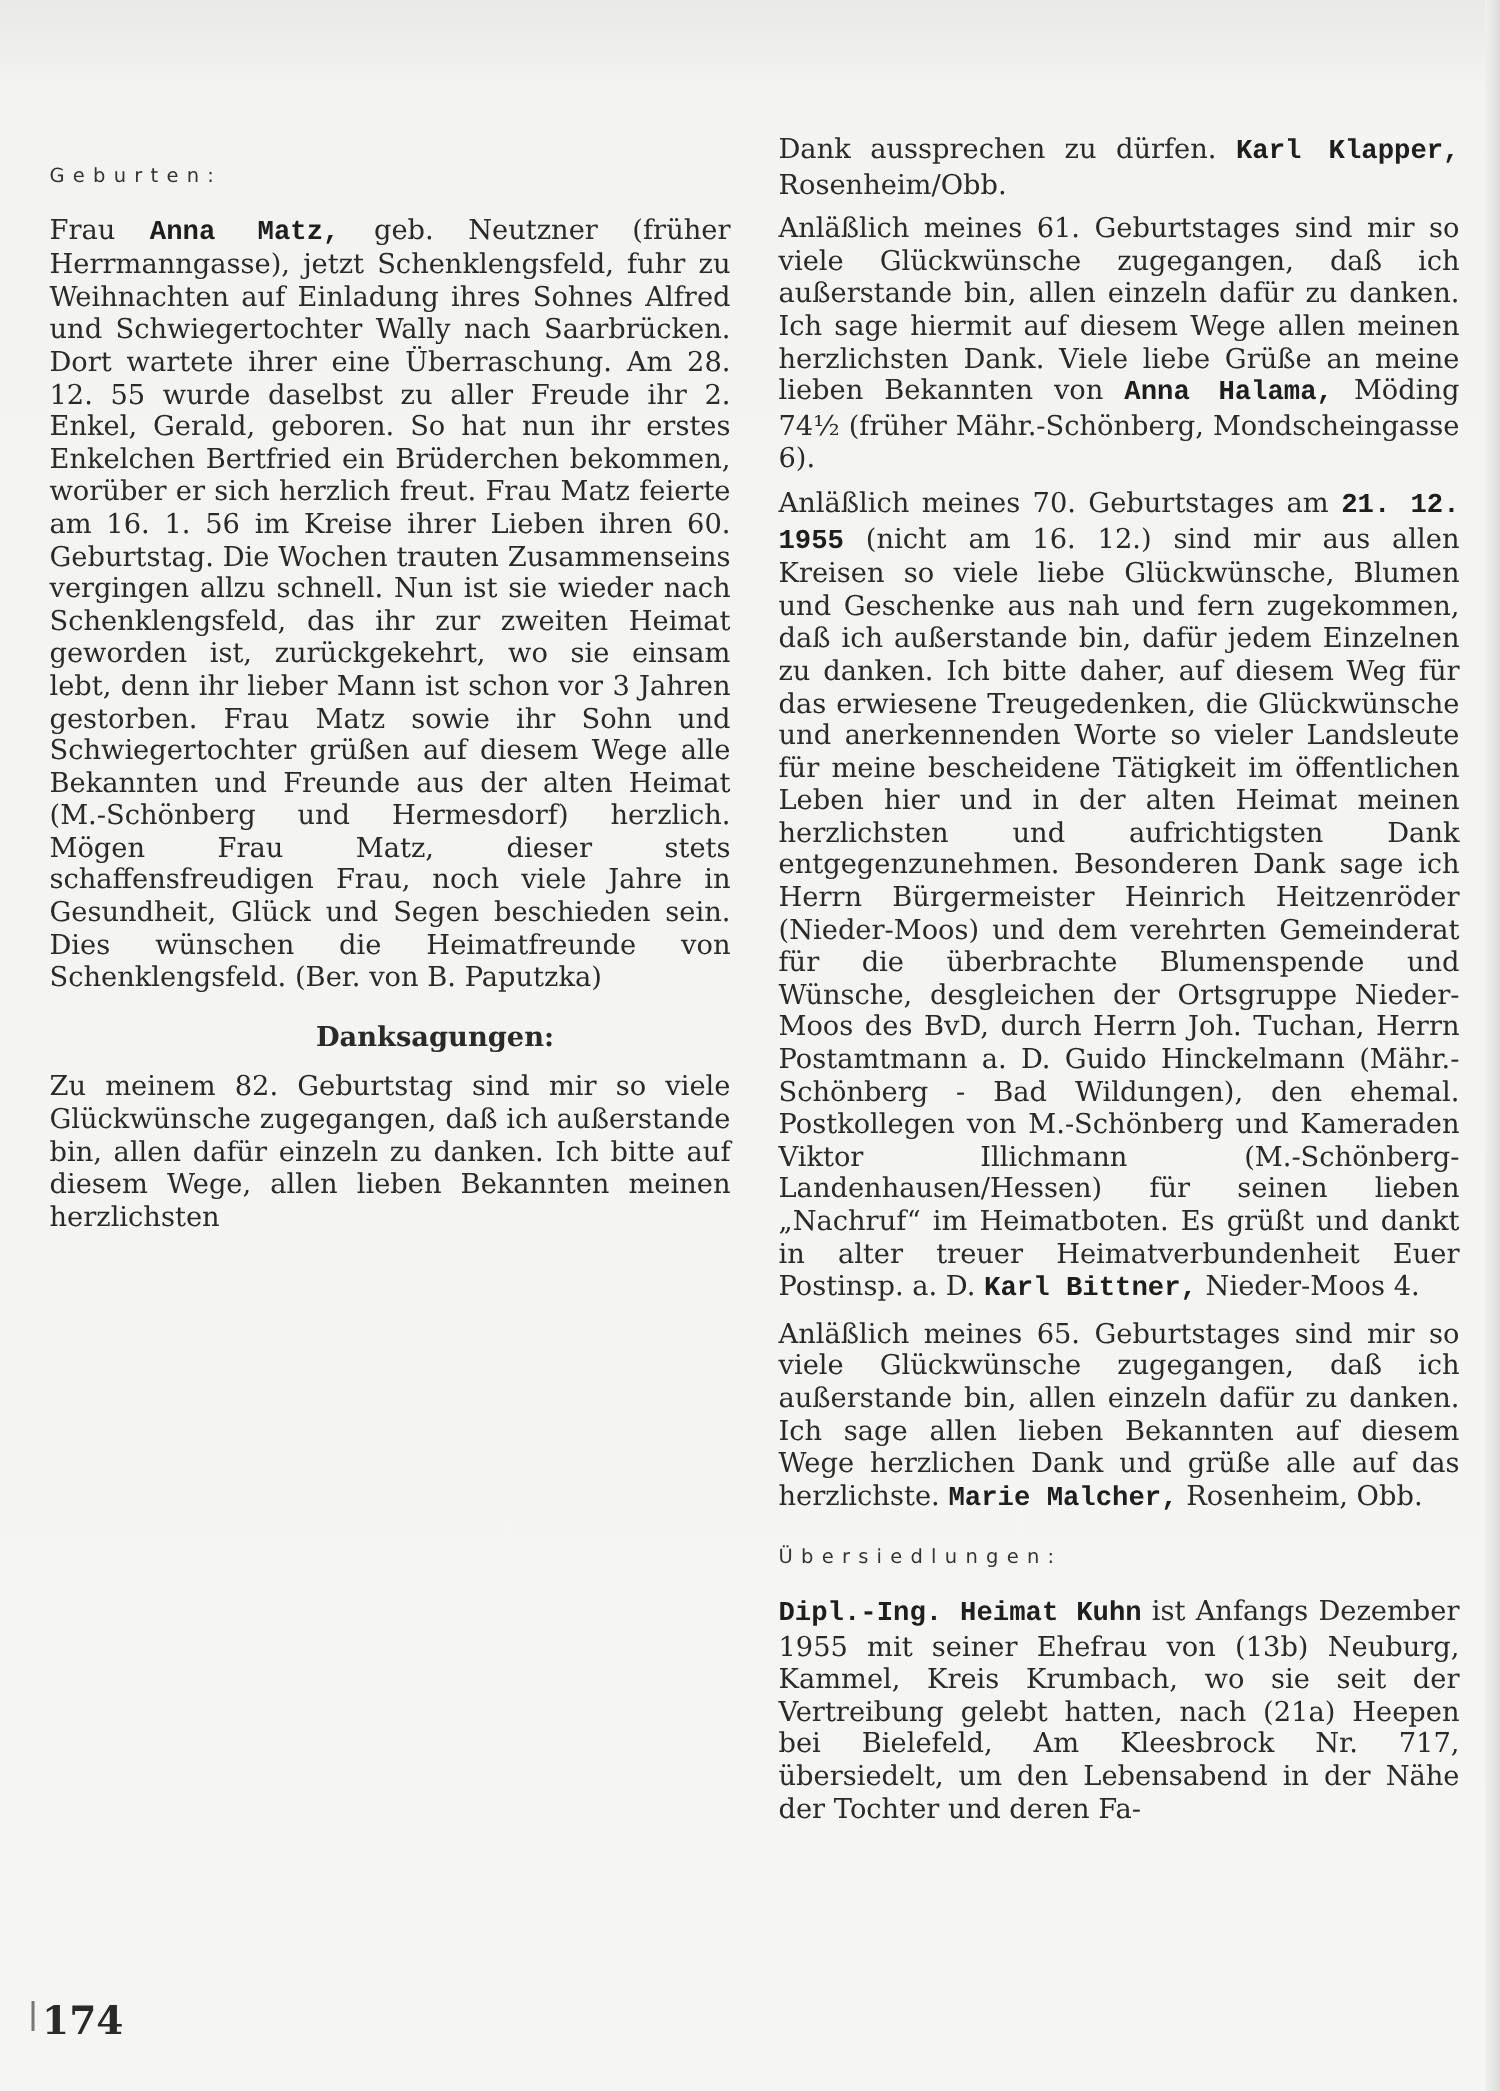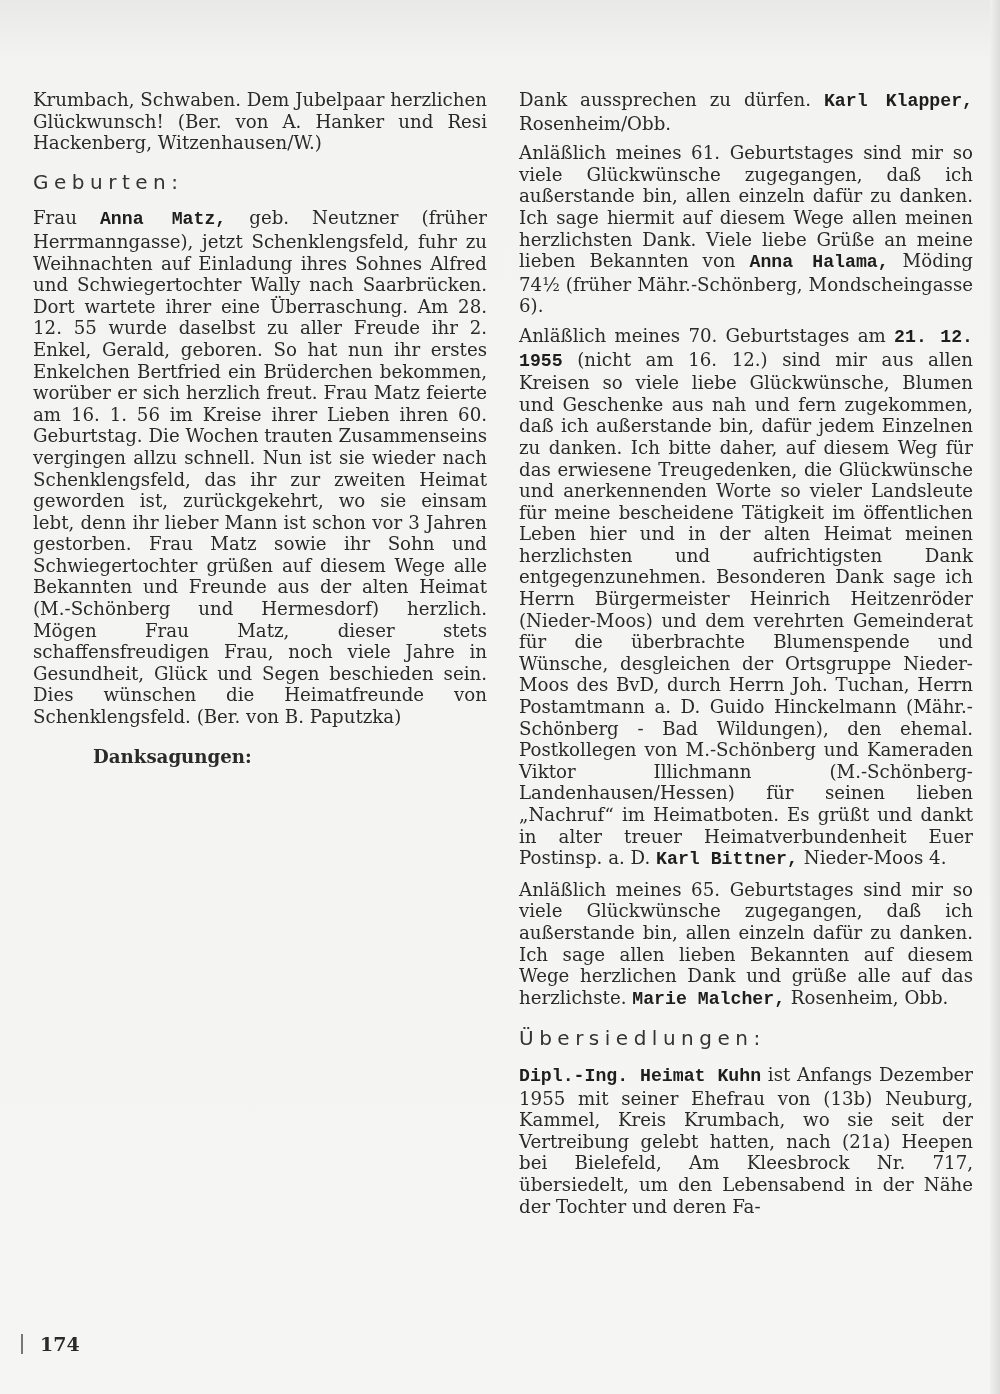--- a/index.html
+++ b/index.html
@@ -21,42 +21,42 @@
   .col {
     position: absolute; top: 89px; font-size: 18.2px; line-height: 21.6px;
     text-align: justify; hyphens: manual;
   }
   .col-left { left: 33px; width: 454px; }
   .col-right { left: 519px; width: 454px; }
   p { margin: 0 0 8px 0; }
   b { font-weight: bold; color: #1e1e1e; font-family: Liberation Mono, monospace; }
   .spaced {
     letter-spacing: 5.5px; margin: 18px 0 14px 0; font-family: "DejaVu Sans", "Liberation Sans", sans-serif;
-    font-size: 20px; color: #333;
+    font-size: 13px; color: #333;
   }
-  .center-head { text-align: left; font-weight: bold; margin: 18px 0 12px 0; padding-left: 60px; }
+  .center-head { text-align: center; font-weight: bold; margin: 18px 0 12px 0; padding-left: 60px; }
   .page-number {
-    position: absolute; left: 40px; top: 1333px; font-size: 19px; font-weight: bold;
+    position: absolute; left: 28px; top: 1333px; font-size: 26px; font-weight: bold;
     font-family: "DejaVu Serif", serif; color: #2a2a2a;
   }
   .margin-mark { position: absolute; left: 21px; width: 2px; background: #777; }
 </style>
 </head>
 <body>
 
 <div class="page">
   <div class="right-edge"></div>
 
   <div class="col col-left">
-    <p><span>Krumbach, Schwaben. Dem Jubelpaar herzlichen Glückwunsch! (Ber. von A. Hanker und Resi Hackenberg, Witzen­hausen/W.)</span></p>
     <div class="spaced">Geburten:</div>
     <p>
       <span>Frau </span><b>Anna Matz,</b><span> geb. Neutzner (früher Herrmanngasse), jetzt Schenklengsfeld, fuhr zu Weihnachten auf Einladung ihres Sohnes Alfred und Schwiegertochter Wally nach Saarbrücken. Dort wartete ihrer eine Überraschung. Am 28. 12. 55 wurde da­selbst zu aller Freude ihr 2. Enkel, Gerald, geboren. So hat nun ihr erstes Enkelchen Bertfried ein Brüderchen bekommen, wo­rüber er sich herzlich freut. Frau Matz feierte am 16. 1. 56 im Kreise ihrer Lieben ihren 60. Geburtstag. Die Wochen trauten Zusammenseins vergingen allzu schnell. Nun ist sie wieder nach Schenklengsfeld, das ihr zur zweiten Heimat geworden ist, zurückgekehrt, wo sie einsam lebt, denn ihr lieber Mann ist schon vor 3 Jahren ge­storben. Frau Matz sowie ihr Sohn und Schwiegertochter grüßen auf diesem Wege alle Bekannten und Freunde aus der alten Heimat (M.-Schönberg und Hermesdorf) herzlich. Mögen Frau Matz, dieser stets schaffensfreudigen Frau, noch viele Jahre in Gesundheit, Glück und Segen beschie­den sein. Dies wünschen die Heimat­freunde von Schenklengsfeld. (Ber. von B. Paputzka)</span>
     </p>
     <div class="center-head">Danksagungen:</div>
+    <p><span>Zu meinem 82. Geburtstag sind mir so viele Glückwünsche zugegangen, daß ich außerstande bin, allen dafür einzeln zu danken. Ich bitte auf diesem Wege, allen lieben Bekannten meinen herzlichsten</span></p>
   </div>
 
   <div class="col col-right">
     <p>
       <span>Dank aussprechen zu dürfen. </span><b>Karl Klap­per,</b><span> Rosenheim/Obb.</span>
     </p>
     <p>
       <span>Anläßlich meines 61. Geburtstages sind mir so viele Glückwünsche zugegangen, daß ich außerstande bin, allen einzeln dafür zu danken. Ich sage hiermit auf diesem Wege allen meinen herzlichsten Dank. Viele liebe Grüße an meine lieben Bekannten von </span><b>Anna Halama,</b><span> Möding 74½ (früher Mähr.-Schönberg, Mondscheingasse 6).</span>
     </p>
     <p>

